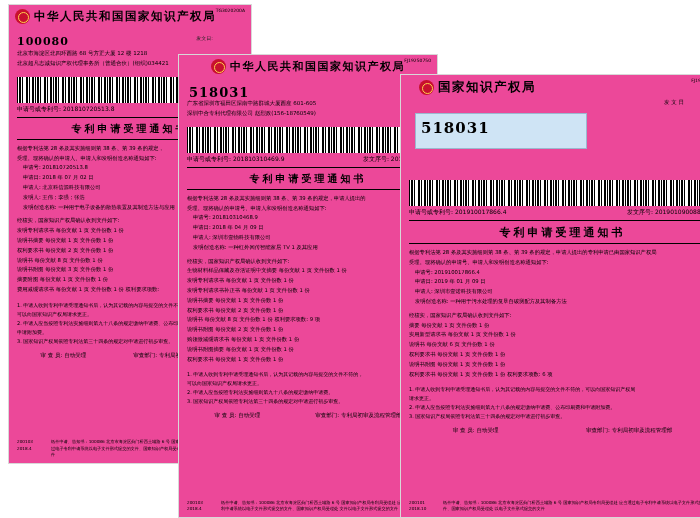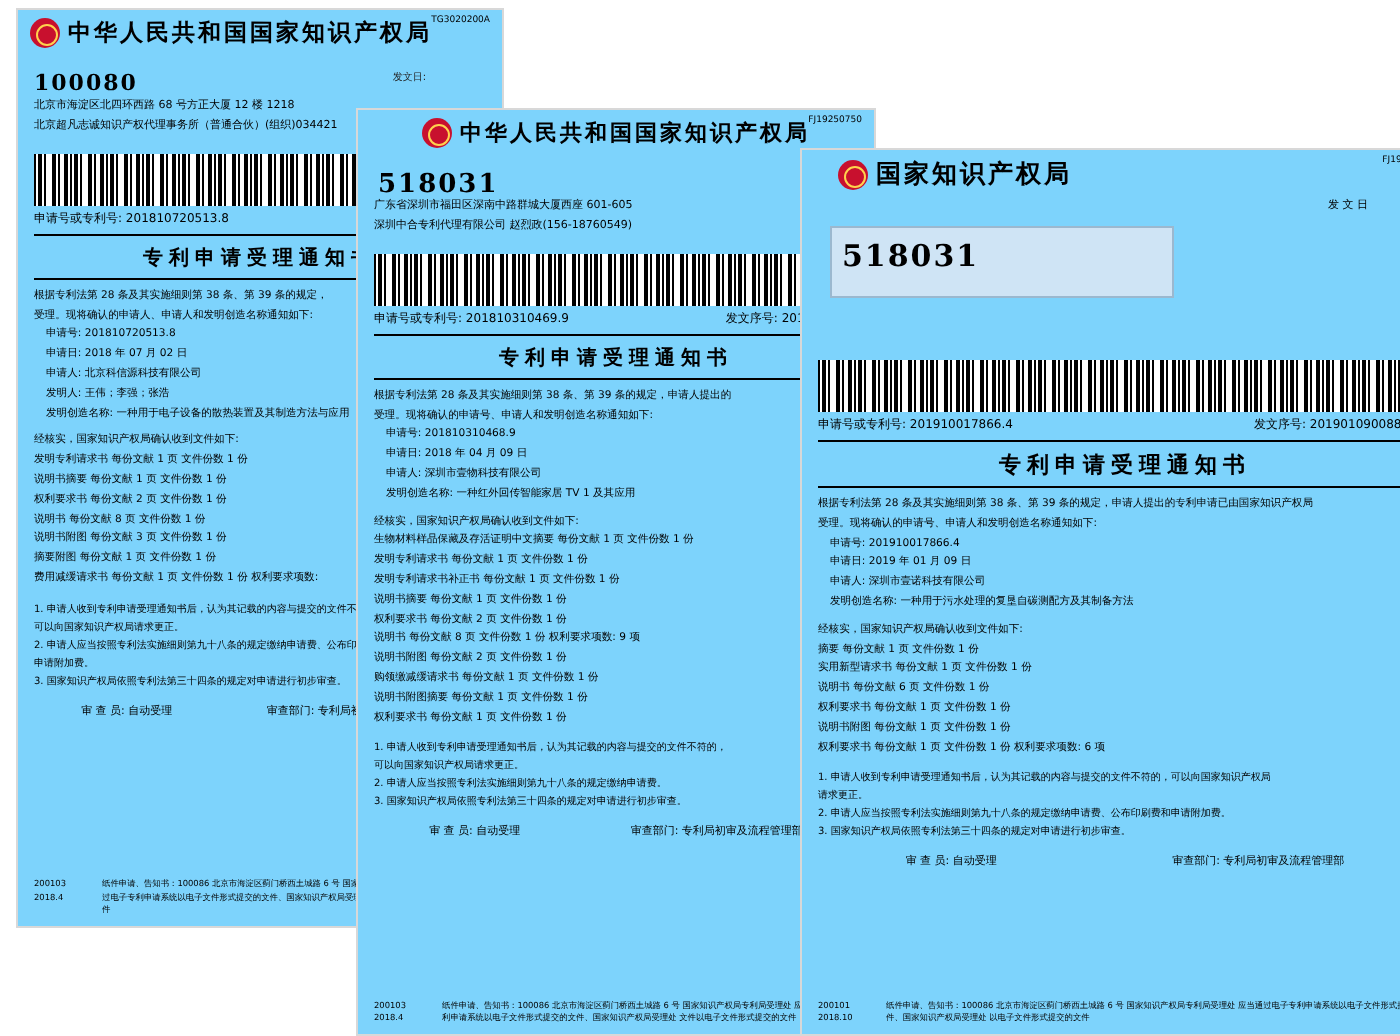--- a/index.html
+++ b/index.html
@@ -6,21 +6,21 @@
   body{
     width:700px;height:518px;
     background:#ffffff;
     font-family:"DejaVu Sans","Liberation Sans",sans-serif;
     position:relative;
     overflow:hidden;
     color:#000;
   }
   .doc{
     position:absolute;
-    background:#7dd3fc;
+    background:#ec4899;
     border:1px solid #d8d8d8;
     box-sizing:border-box;
     overflow:hidden;
   }
   #doc1{left:8px;  top:4px;   width:244px;height:460px;}
   #doc2{left:178px;top:54px;  width:260px;height:464px;}
   #doc3{left:400px;top:74px;  width:325px;height:444px;}
 
   .emblem{
     display:inline-block;

